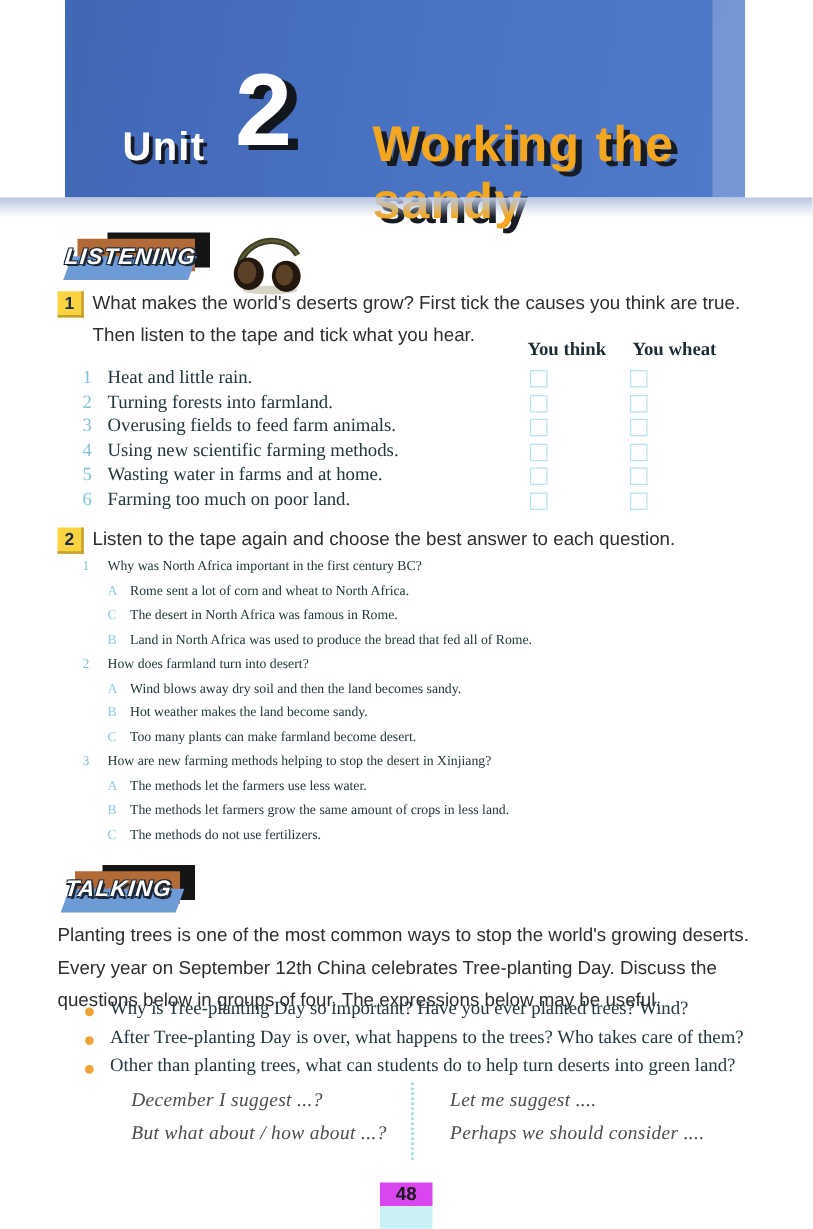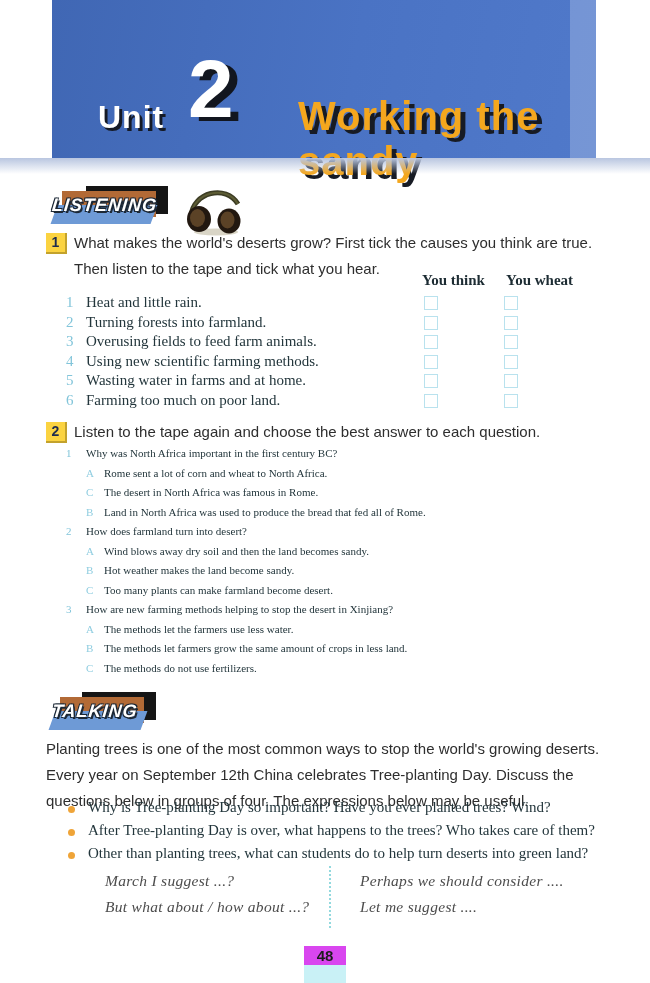--- a/index.html
+++ b/index.html
@@ -241,27 +241,27 @@
       <span class="bullet-dot"></span>
       <span>After Tree-planting Day is over, what happens to the trees? Who takes care of them?</span>
     </div>
     <div class="bullet-row serif">
       <span class="bullet-dot"></span>
       <span>Other than planting trees, what can students do to help turn deserts into green land?</span>
     </div>
   </div>
 
   <div class="expr-col" style="left:105px; top:868px;">
-    <div>March I suggest ...?</div>
+    <div>December I suggest ...?</div>
     <div>But what about / how about ...?</div>
   </div>
   <div class="expr-divider" style="left:329px; top:866px; height:62px;"></div>
   <div class="expr-col" style="left:360px; top:868px;">
+    <div>Let me suggest ....</div>
     <div>Perhaps we should consider ....</div>
-    <div>Let me suggest ....</div>
   </div>
 
   <div id="page-footer">
     <div id="page-number">48</div>
     <div id="footer-strip"></div>
   </div>
 
 </div>
 
 </body></html>

